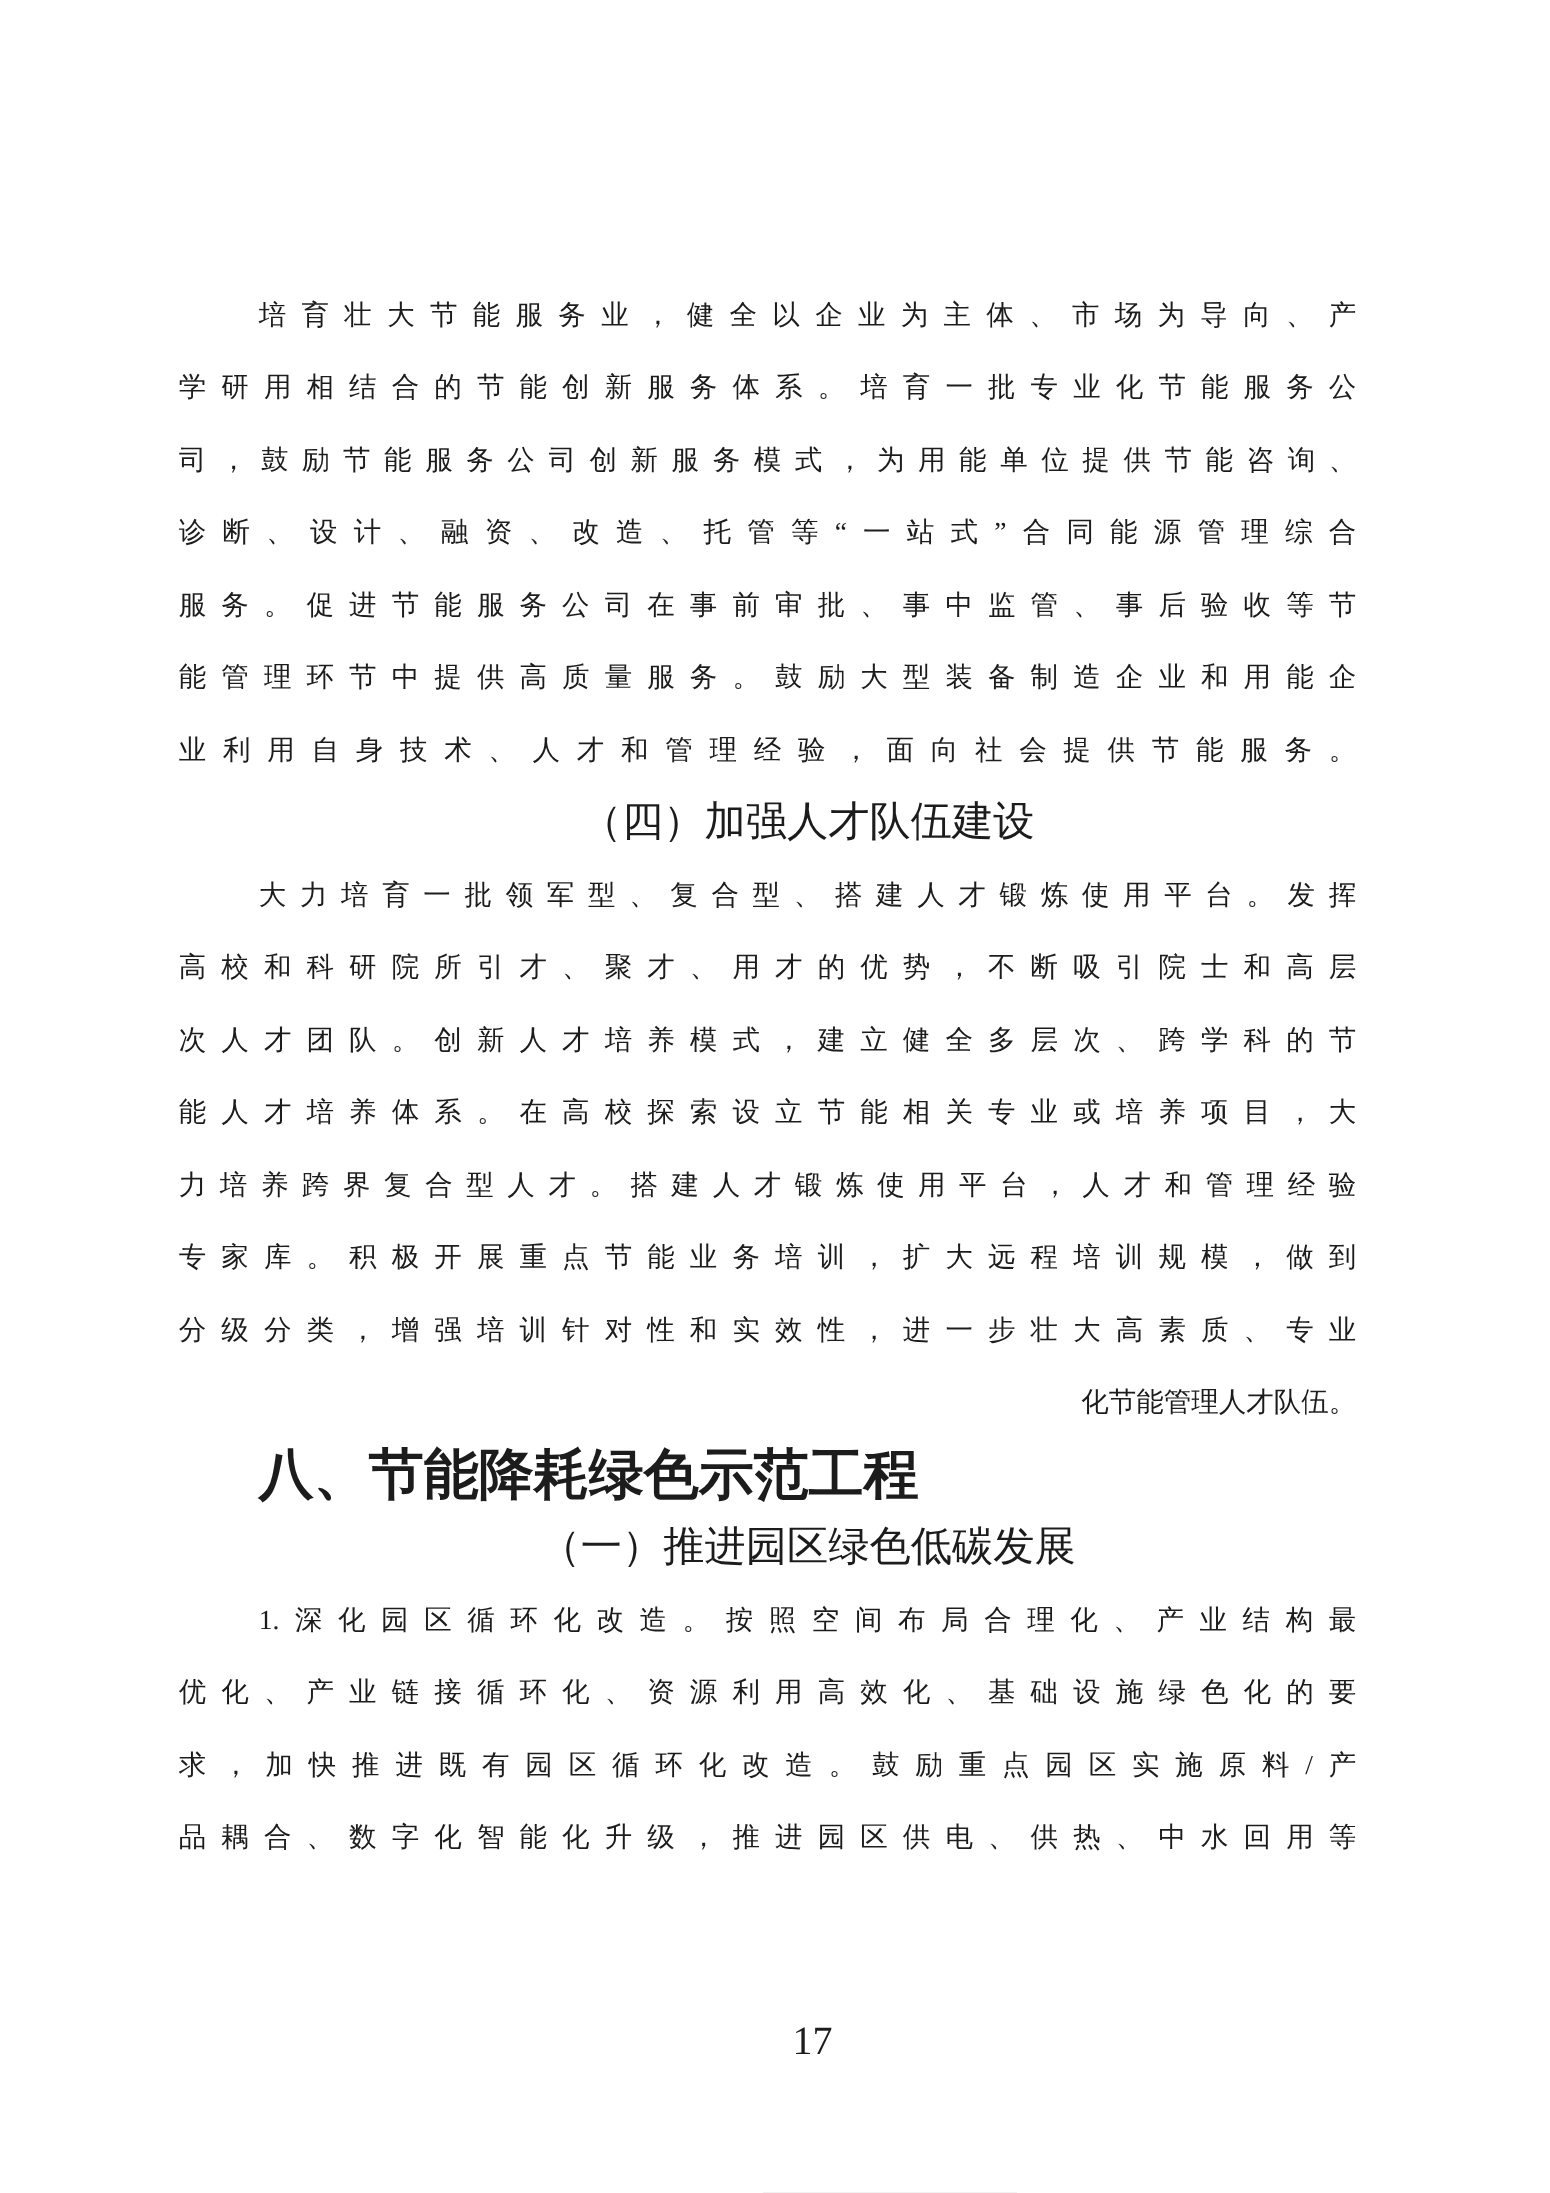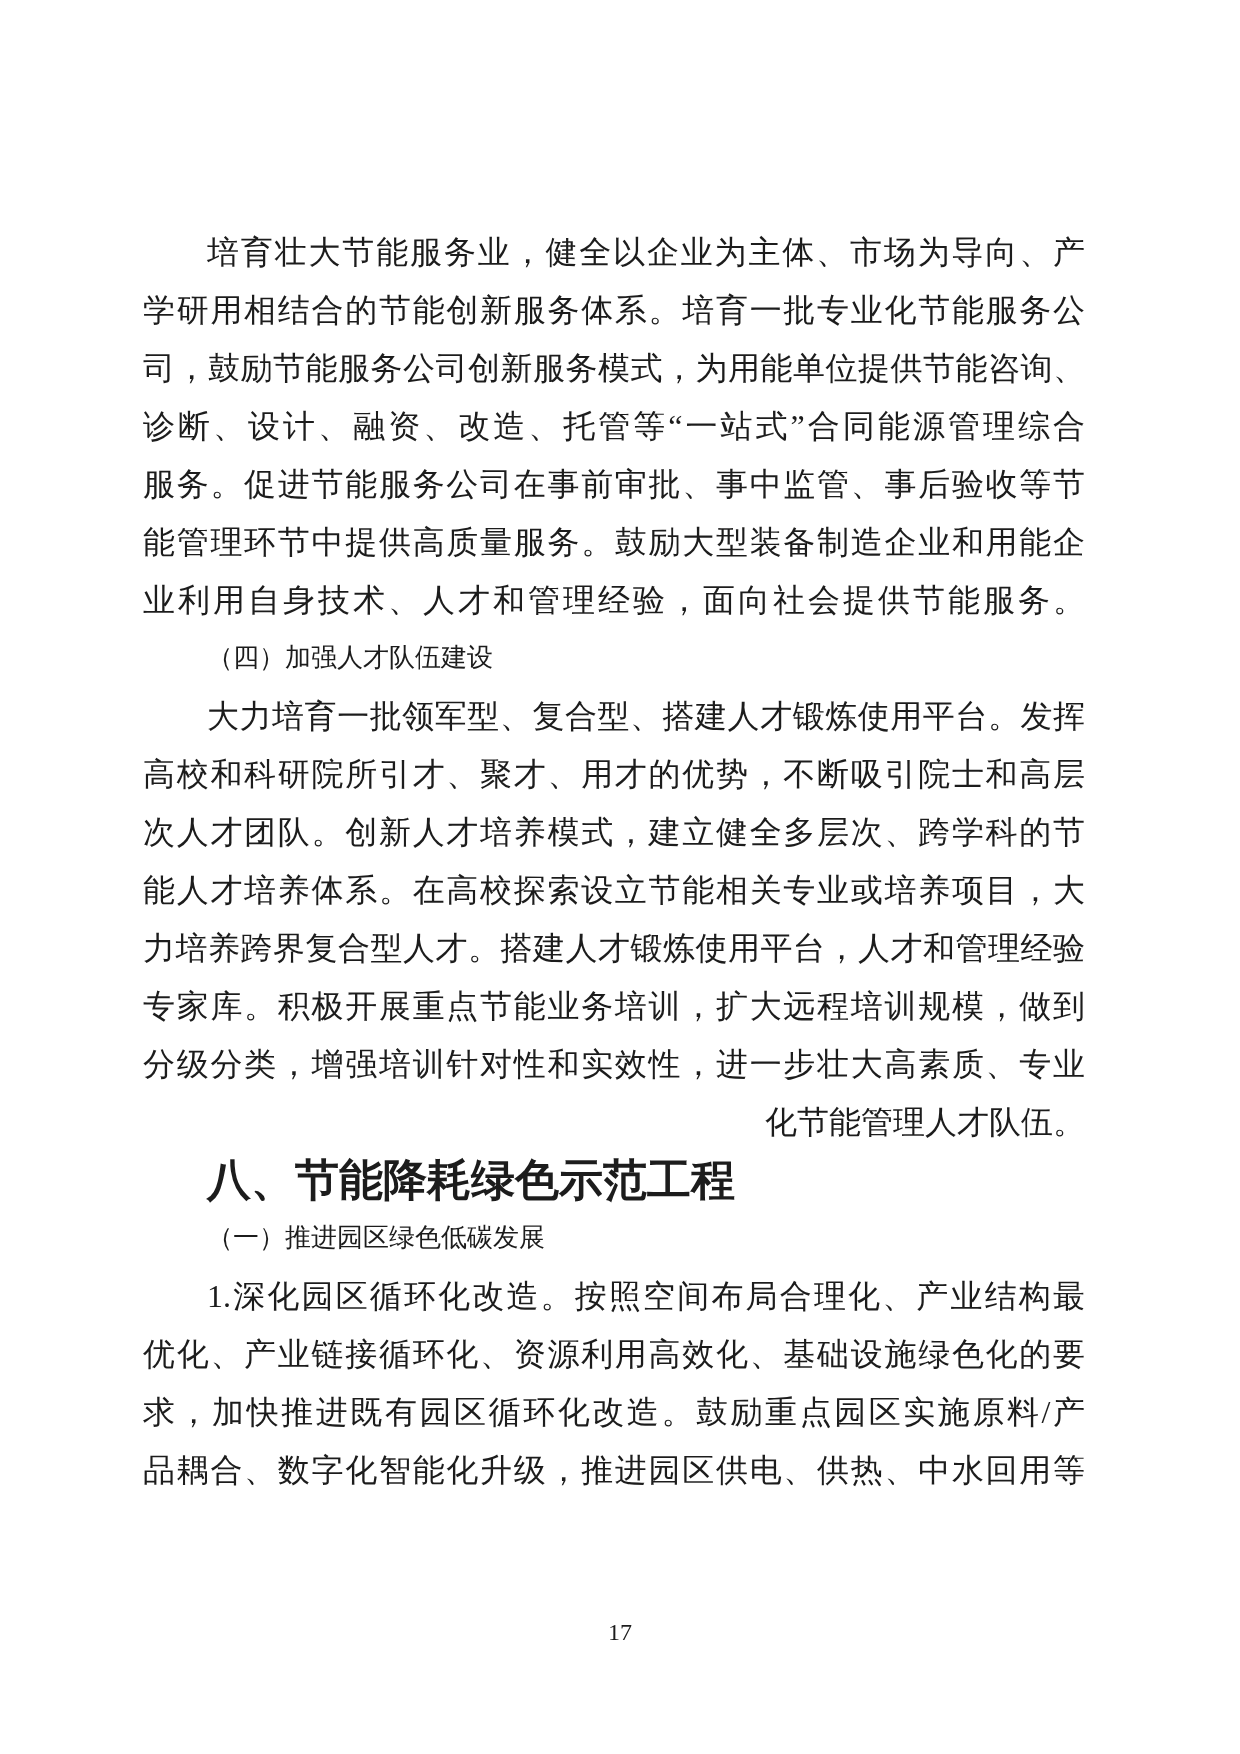--- a/index.html
+++ b/index.html
@@ -18,54 +18,54 @@
   }
   .doc-body {
     position: absolute;
     left: 143px;
     top: 223px;
     width: 942px;
   }
   .line {
     height: 58px;
     line-height: 58px;
-    font-size: 32px;
+    font-size: 22px;
     overflow: hidden;
   }
   .para-start {
     padding-left: 64px;
     text-align: justify;
     text-align-last: justify;
   }
   .para-mid {
     text-align: justify;
     text-align-last: justify;
   }
   .para-end {
     text-align: right;
   }
   .subheading {
     padding-left: 64px;
-    text-align: left;
-    font-size: 26px;
+    text-align: center;
+    font-size: 33px;
   }
   .heading {
     padding-left: 64px;
     text-align: left;
     font-size: 44px;
     font-weight: bold;
     font-family: "Liberation Sans", "DejaVu Sans", sans-serif;
   }
   .page-number {
     position: absolute;
     top: 1612px;
-    left: 540px;
+    left: 570px;
     width: 160px;
     text-align: center;
-    font-size: 24px;
+    font-size: 32px;
     line-height: 40px;
     font-family: "Liberation Serif", "DejaVu Serif", serif;
     color: #1c1c1c;
   }
 </style>
 </head>
 <body>
 
 <div class="page">
   <div class="doc-body" id="doc-body">

